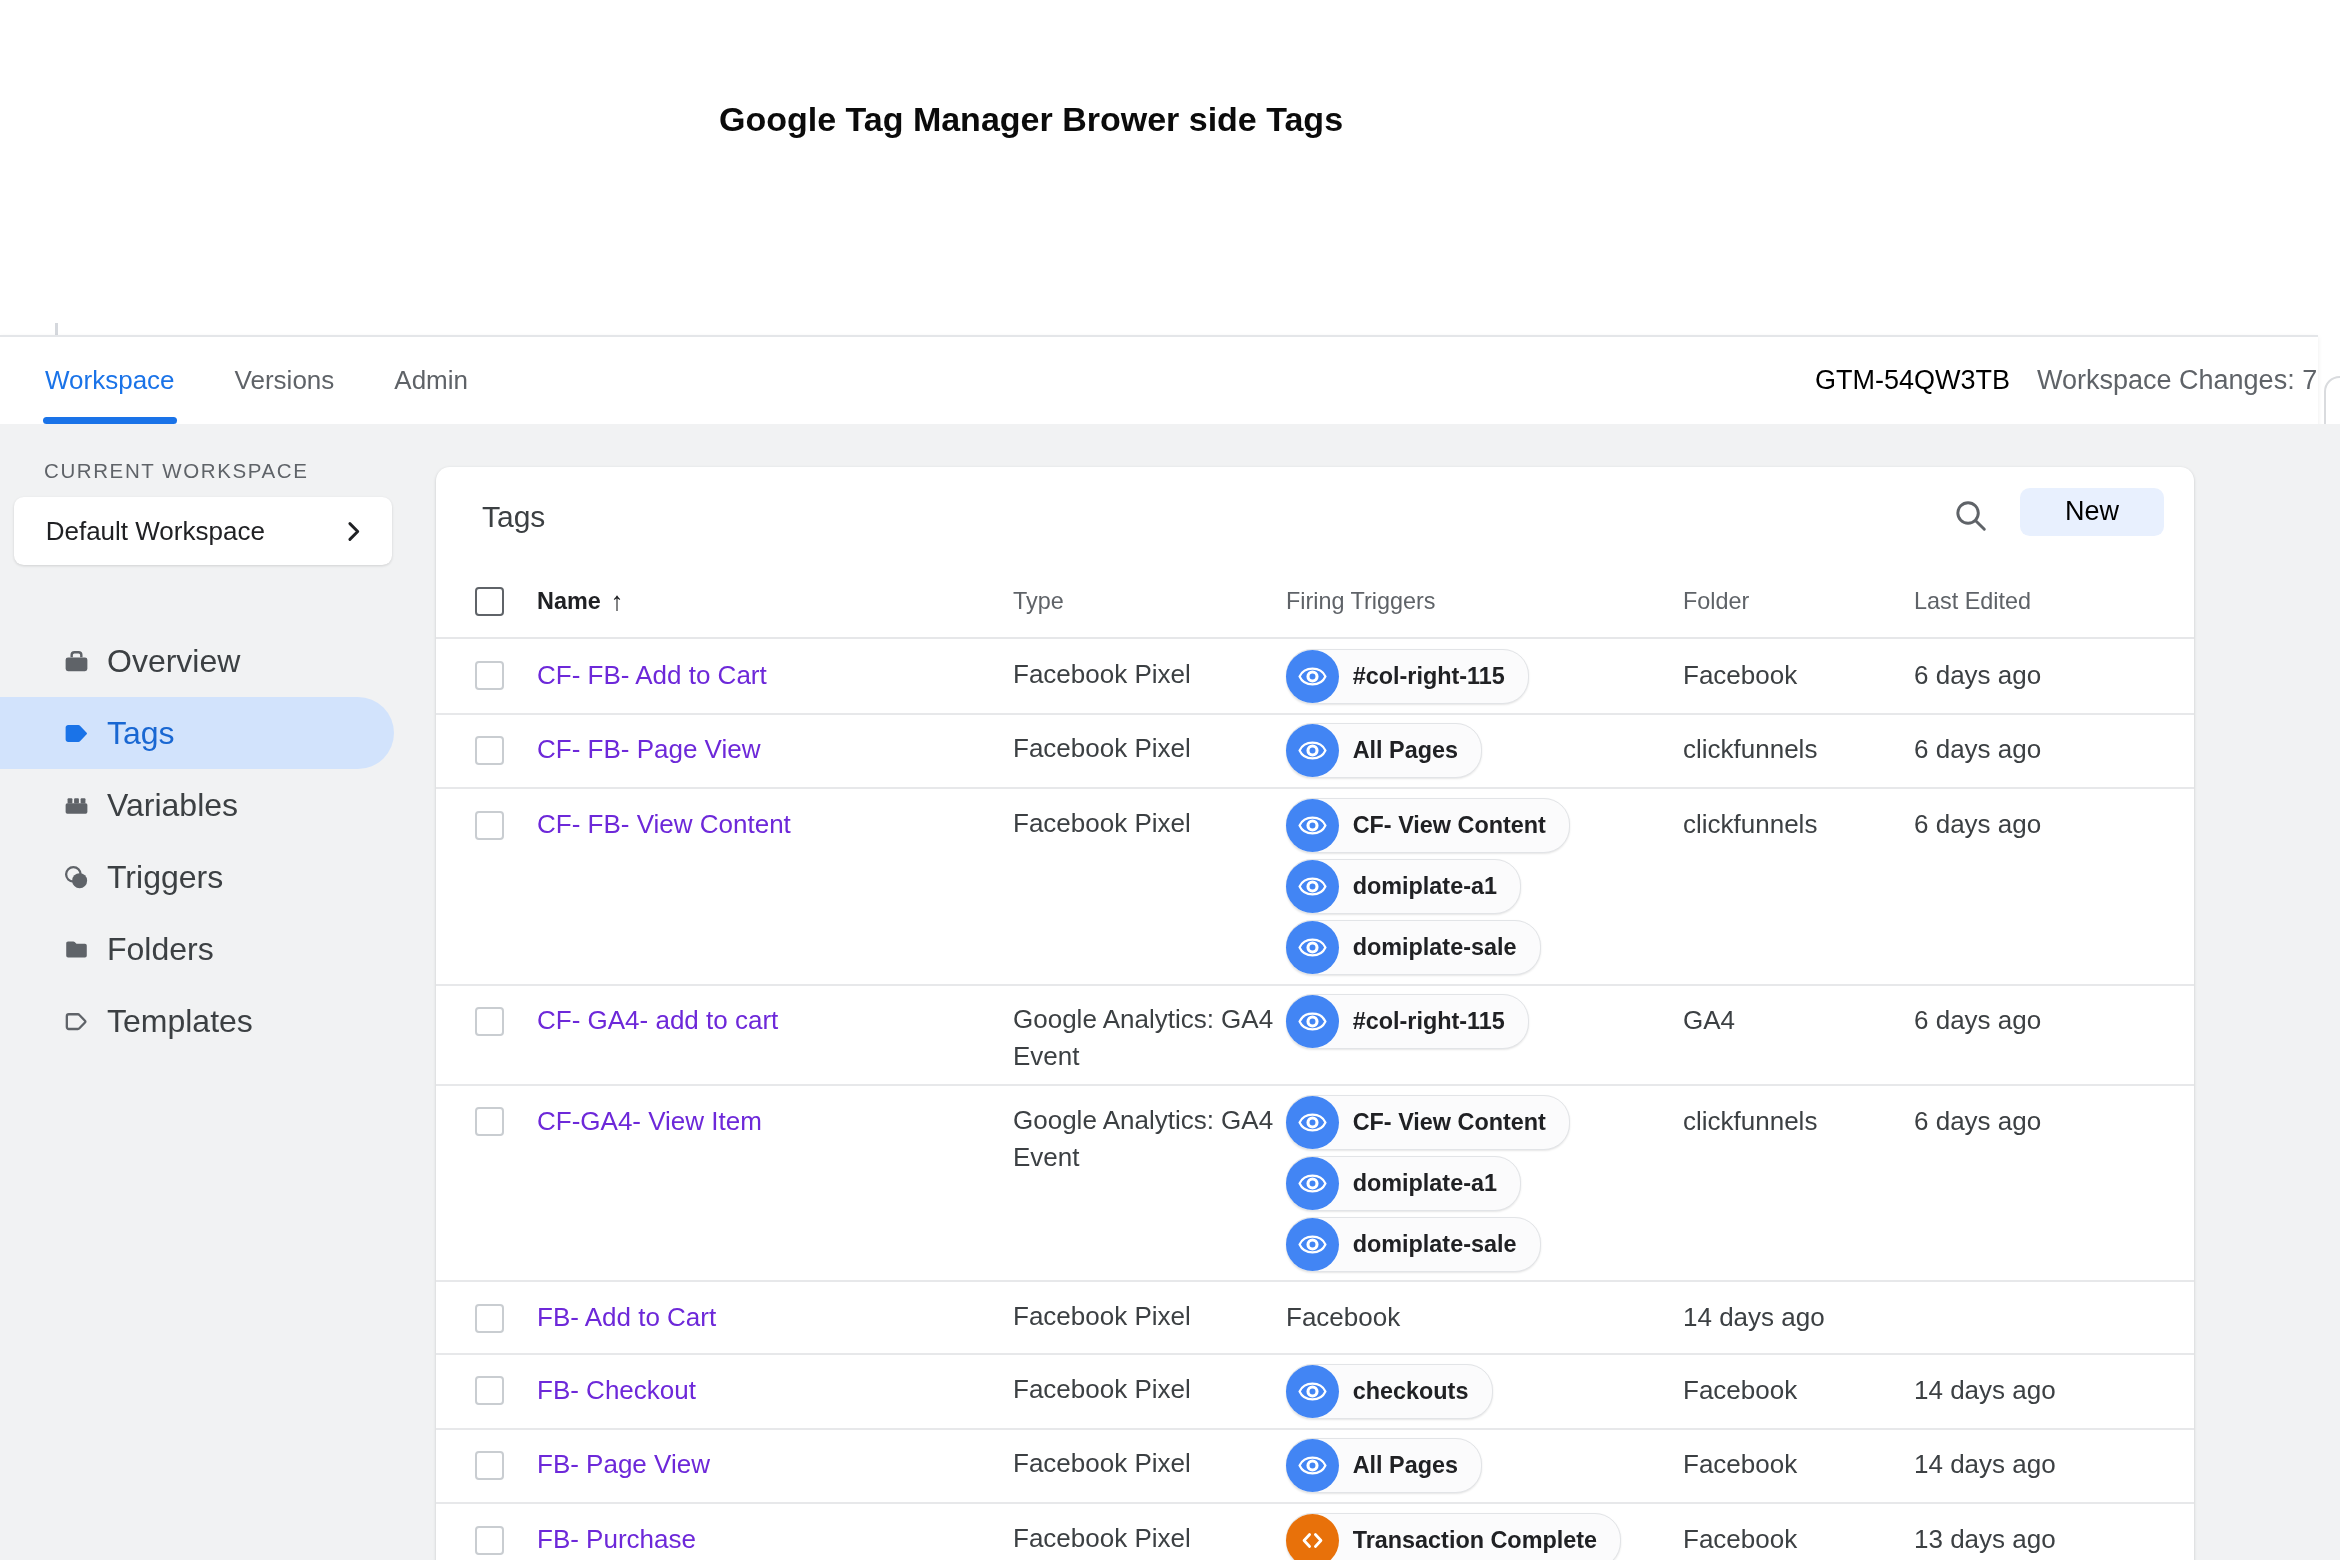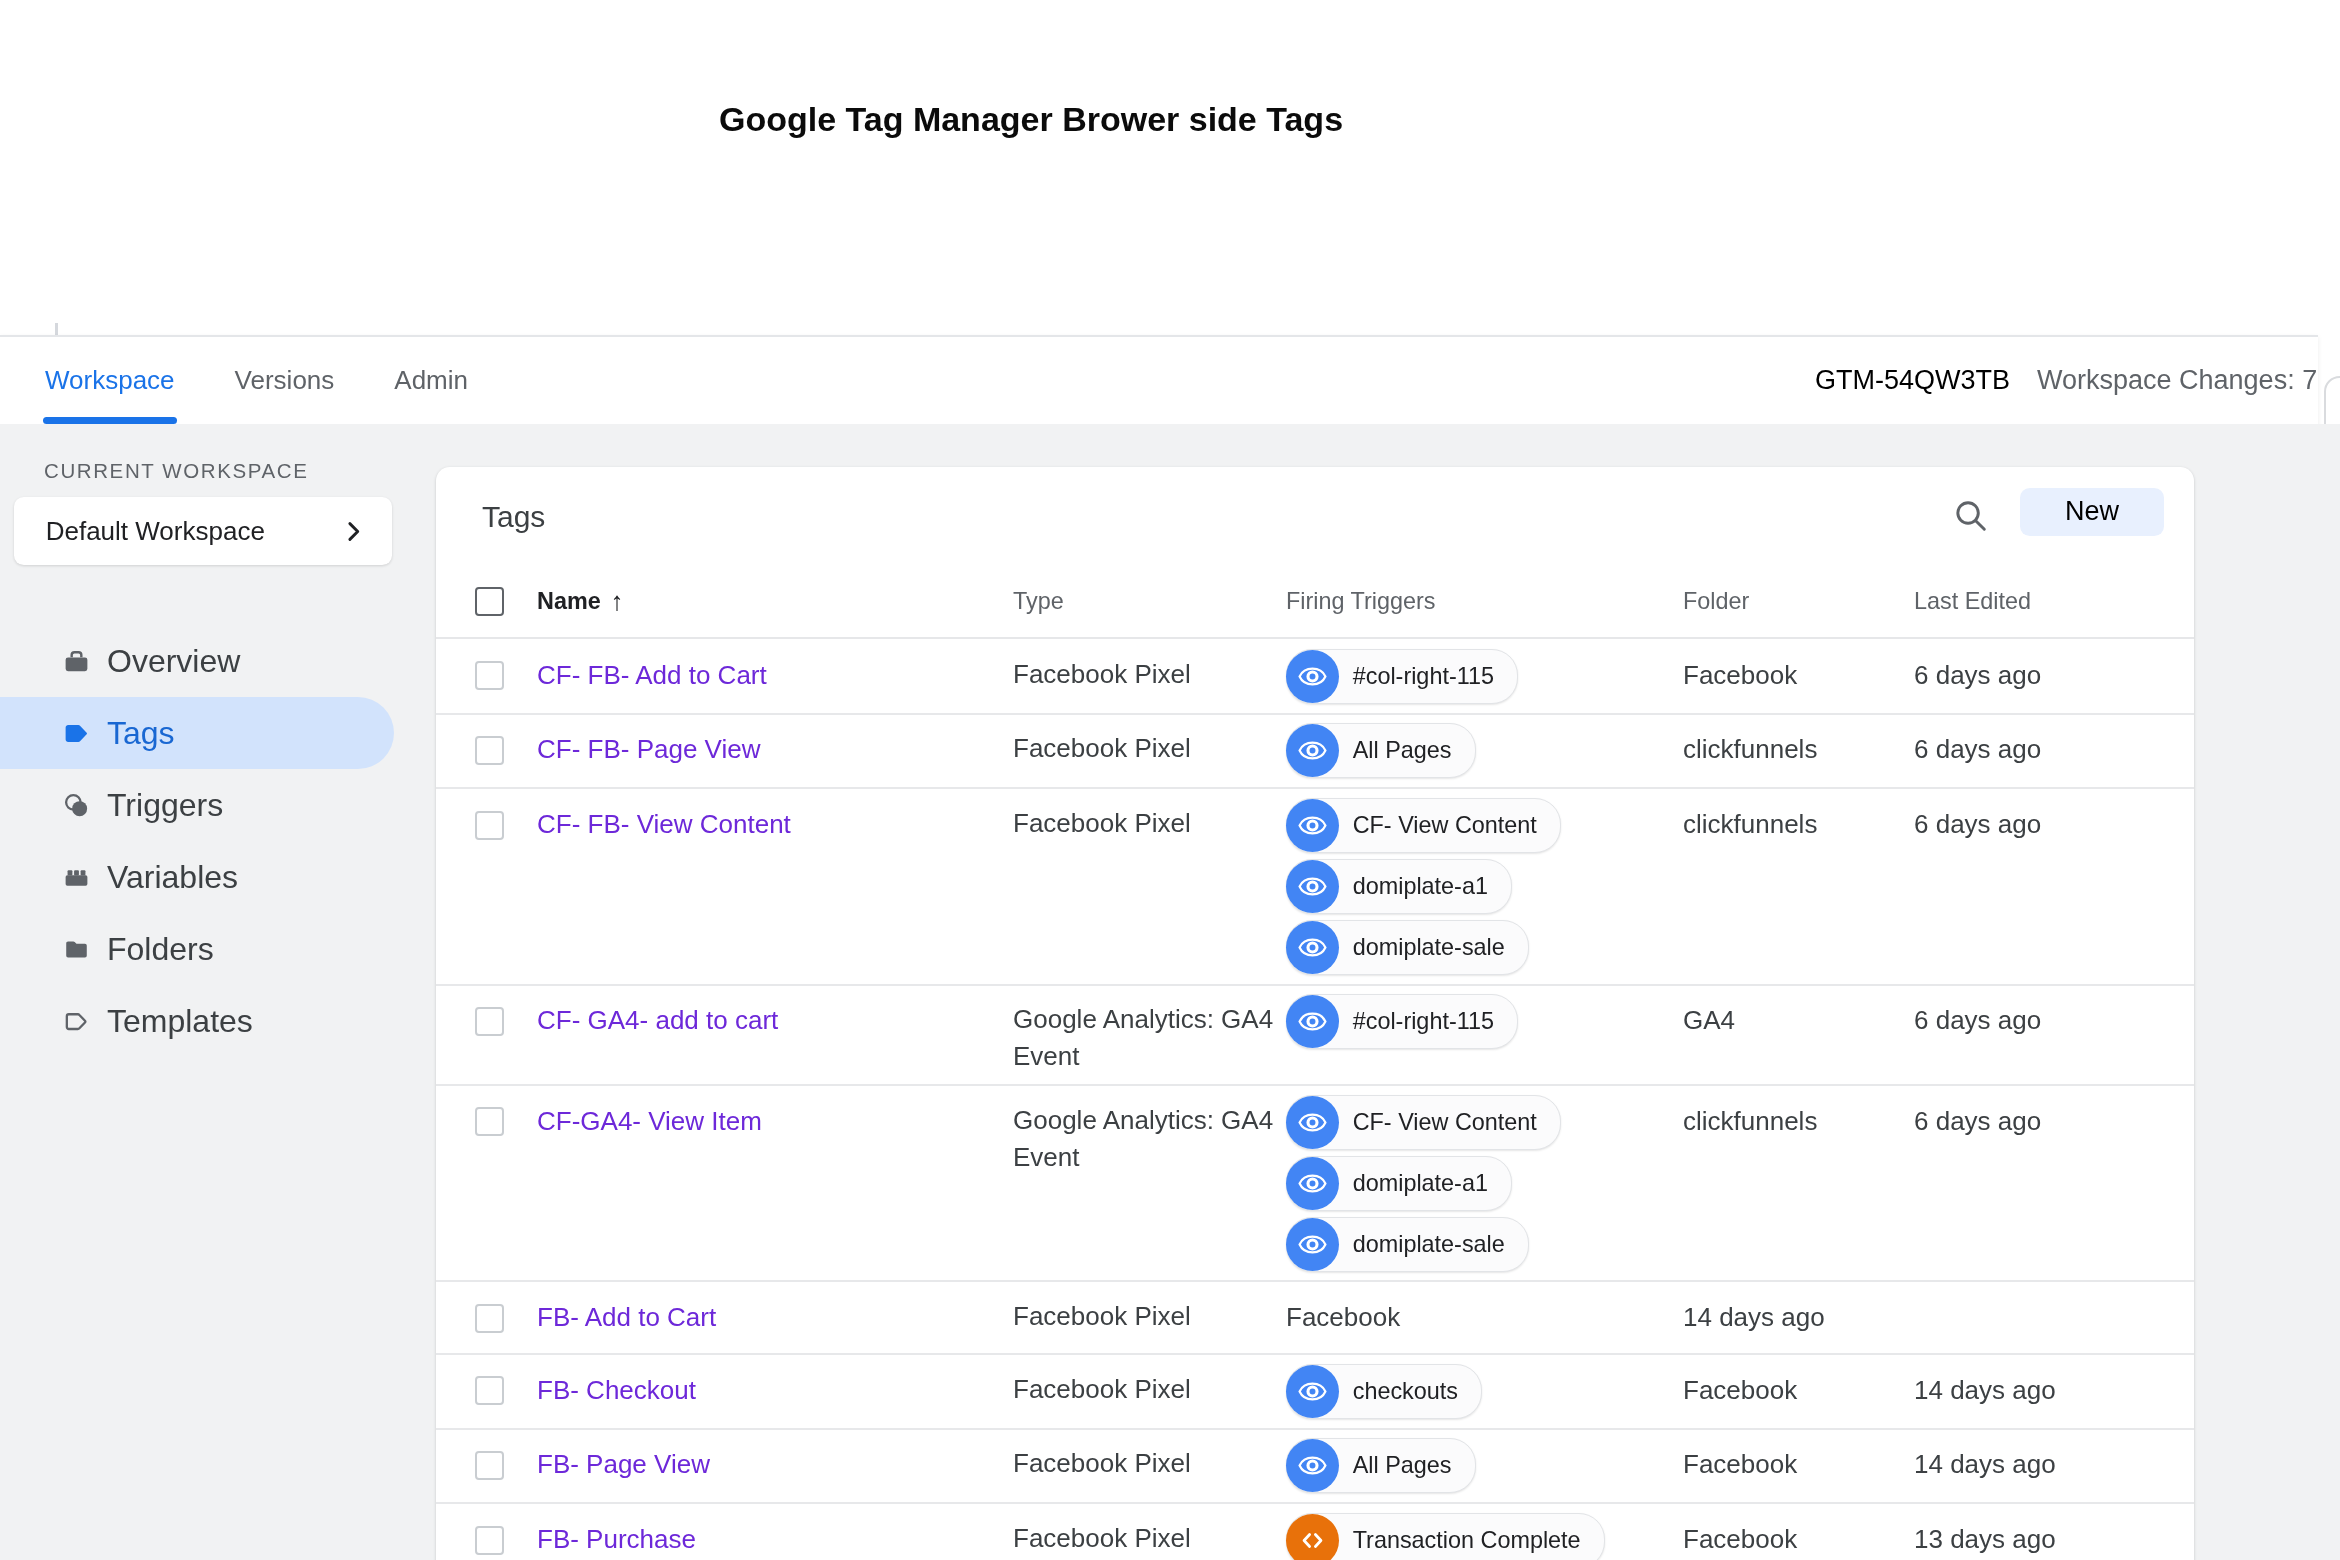--- a/index.html
+++ b/index.html
@@ -98,21 +98,21 @@
   .cell-folder, .cell-edited { font-size:26px; color:#3c4043; line-height:53px; }
   .badges { display:flex; flex-direction:column; gap:5.9px; align-items:flex-start; }
   .badge {
     display:inline-flex; align-items:center; height:53px; border-radius:26px;
     background:#fbfbfc; border:1px solid #e2e4e7; box-shadow:0 1px 2px rgba(0,0,0,0.10);
   }
   .badge-circle {
     width:53px; height:53px; border-radius:50%;
     display:flex; align-items:center; justify-content:center; margin-left:-1px;
   }
-  .badge-label { font-size:23.4px; font-weight:400; color:#202124; padding:0 23.4px 0 13.7px; white-space:nowrap; }
+  .badge-label { font-size:23.4px; font-weight:700; color:#202124; padding:0 23.4px 0 13.7px; white-space:nowrap; }
 </style>
 </head>
 <body>
 
 <div class="page-title">Google Tag Manager Brower side Tags</div>
 
 <div class="nav-tick"></div>
 
 <div class="topnav">
   <div class="nav-tabs">
@@ -149,37 +149,37 @@
       <div class="menu-item active">
         <span class="mi-icon">
           <svg viewBox="0 0 24 24" width="29" height="29">
             <path d="M3 7.1C3 5.9 4 5 5.1 5h8.4c.6 0 1.2.26 1.6.72l5.3 5.56c.37.4.37 1.04 0 1.44l-5.3 5.56c-.4.46-1 .72-1.6.72H5.1C4 19 3 18.1 3 16.9z" fill="#1a73e8"></path>
           </svg>
         </span>
         <span class="mi-label">Tags</span>
       </div>
       <div class="menu-item">
         <span class="mi-icon">
-          <svg viewBox="0 0 24 24" width="29" height="29">
-            <circle cx="9.4" cy="9.4" r="6" fill="none" stroke="#5f6368" stroke-width="1.9"></circle>
-            <circle cx="14.6" cy="14.6" r="6.2" fill="#5f6368"></circle>
-          </svg>
-        </span>
-        <span class="mi-label">Triggers</span>
-      </div>
-      <div class="menu-item">
-        <span class="mi-icon">
           <svg viewBox="0 0 24 24" width="29" height="29" fill="#5f6368">
             <rect x="3" y="10.2" width="18" height="8.6" rx="1.4"></rect>
             <rect x="4.6" y="6" width="4" height="4.4" rx="0.8"></rect>
             <rect x="10" y="6" width="4" height="4.4" rx="0.8"></rect>
             <rect x="15.4" y="6" width="4" height="4.4" rx="0.8"></rect>
           </svg>
         </span>
         <span class="mi-label">Variables</span>
+      </div>
+      <div class="menu-item">
+        <span class="mi-icon">
+          <svg viewBox="0 0 24 24" width="29" height="29">
+            <circle cx="9.4" cy="9.4" r="6" fill="none" stroke="#5f6368" stroke-width="1.9"></circle>
+            <circle cx="14.6" cy="14.6" r="6.2" fill="#5f6368"></circle>
+          </svg>
+        </span>
+        <span class="mi-label">Triggers</span>
       </div>
       <div class="menu-item">
         <span class="mi-icon">
           <svg viewBox="0 0 24 24" width="29" height="29">
             <path d="M3.5 6.8c0-.83.67-1.5 1.5-1.5h4.4c.4 0 .8.16 1.08.45L12 7.2h7a1.5 1.5 0 0 1 1.5 1.5v8.5a1.5 1.5 0 0 1-1.5 1.5H5a1.5 1.5 0 0 1-1.5-1.5z" fill="#5f6368"></path>
           </svg>
         </span>
         <span class="mi-label">Folders</span>
       </div>
       <div class="menu-item">

